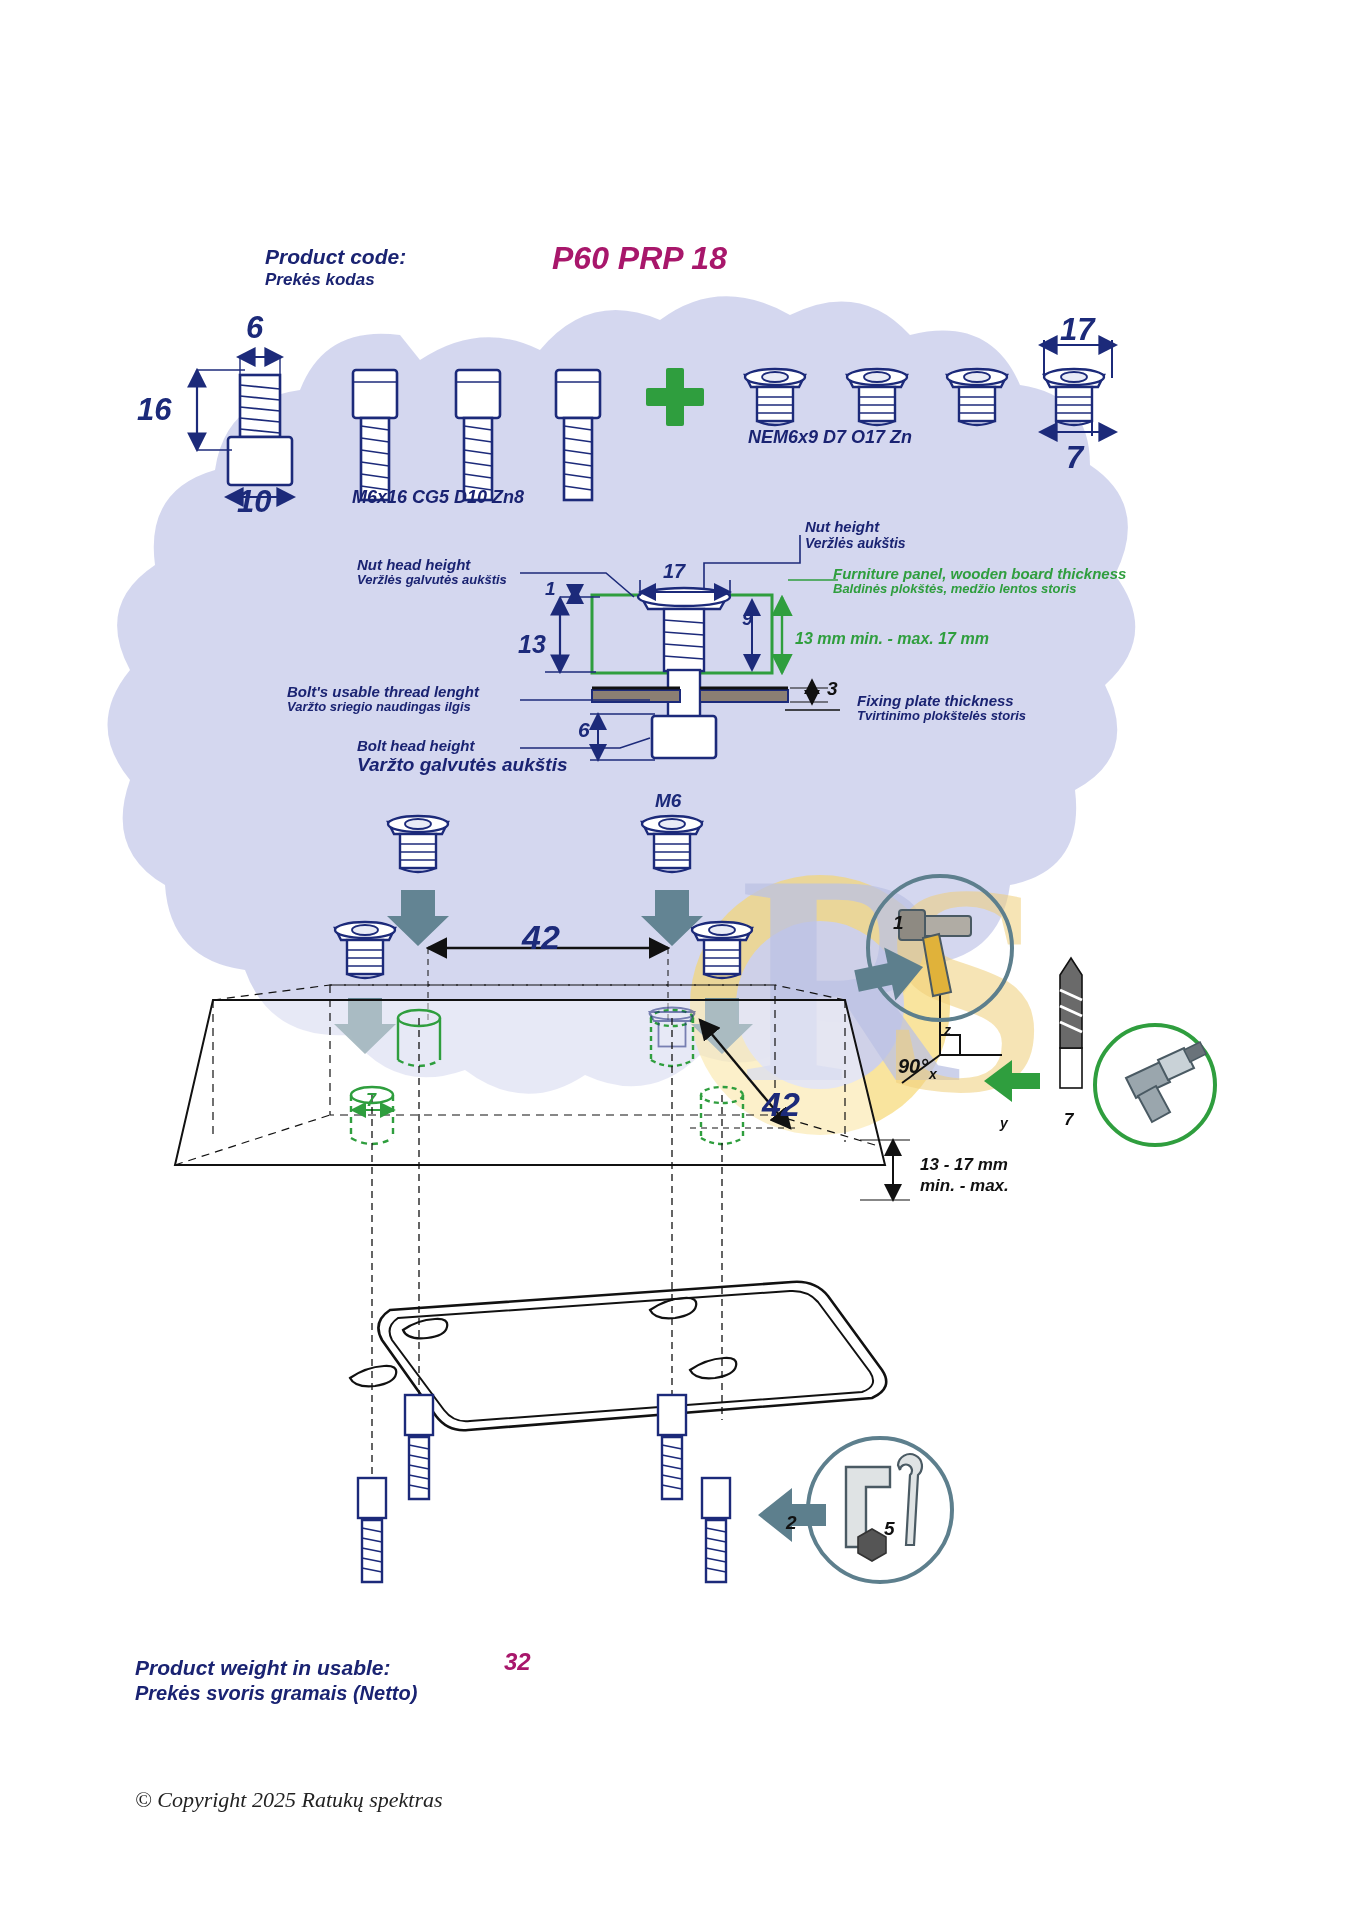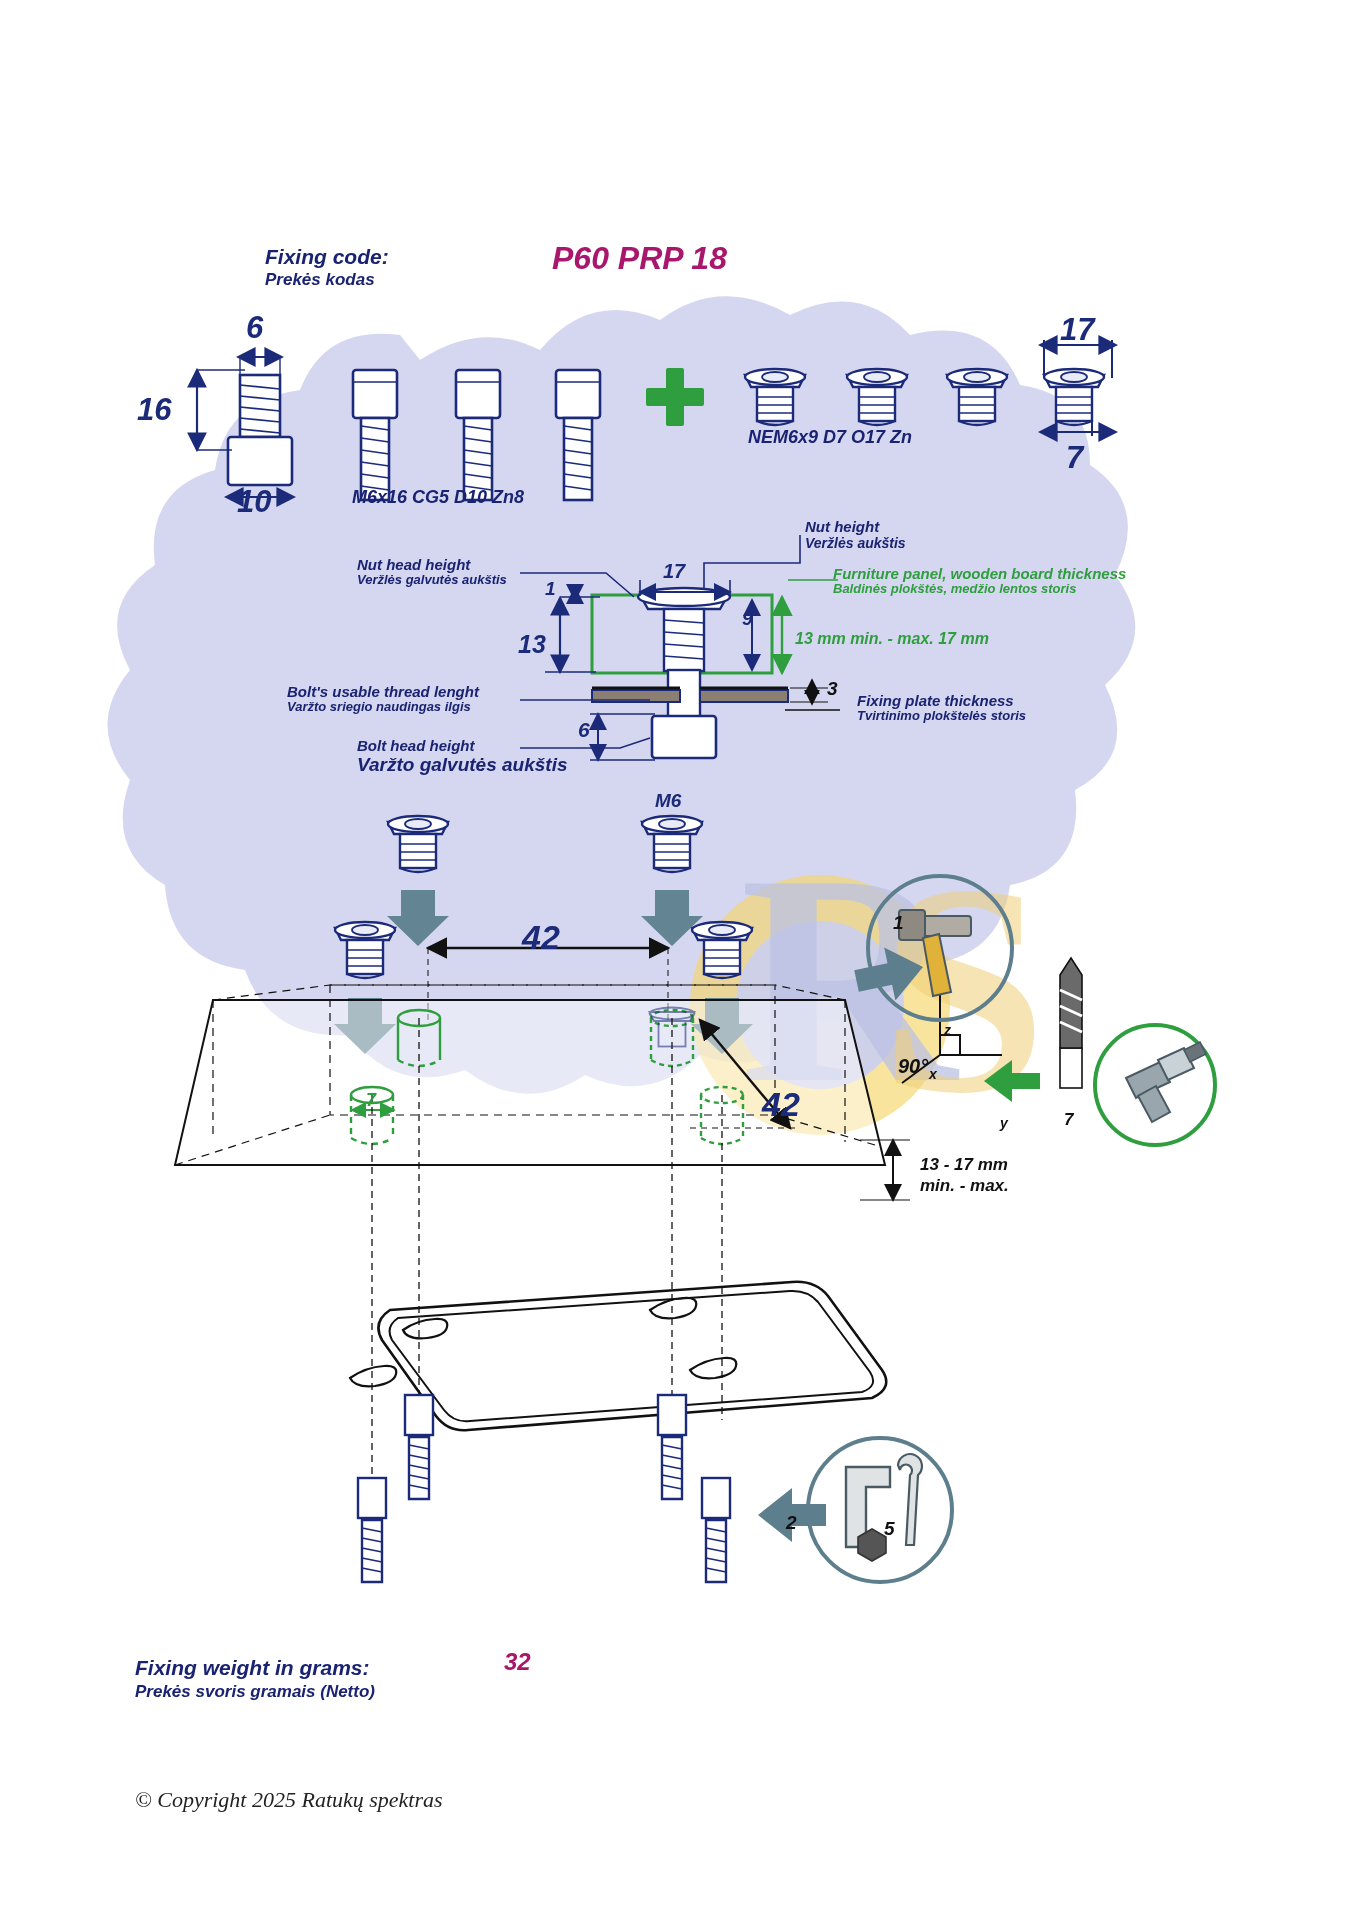--- a/index.html
+++ b/index.html
@@ -26,21 +26,21 @@
   .lab .en{display:block;}
   .lab .lt{display:block;}
 
   .dimnum{font-weight:bold;font-style:italic;color:#1c2a7a;}
 
   
   #wm{left:0;top:0;}
   #art{left:0;top:0;}
 
   #weight-en{left:135px;top:1656px;font-size:21px;font-weight:bold;font-style:italic;}
-  #weight-lt{left:135px;top:1682px;font-size:17px;font-weight:bold;font-style:italic;}
+  #weight-lt{left:135px;top:1682px;font-size:20px;font-weight:bold;font-style:italic;}
   #weight-val{left:504px;top:1648px;font-size:24px;font-weight:bold;font-style:italic;color:#a8176b;}
   #copyright{left:135px;top:1787px;font-size:22px;font-style:italic;color:#222;font-family:"Liberation Serif", serif;}
 </style>
 </head>
 <body>
 
 <svg class="pg abs" id="wm" width="1350" height="1909" viewBox="0 0 1350 1909">
   <defs>
     <clipPath id="pageclip">
         <rect x="0" y="0" width="1350" height="1909"></rect>
@@ -395,21 +395,21 @@
     <path d="M18 12 h44 v20 h-24 v60 h-20 z" fill="#dfe3e4" stroke="#4a5a63" stroke-width="2.4"></path>
     <path d="M70 10 a12 12 0 1 1 20 10 l-4 70 h-8 l4 -70 a6 6 0 1 0 -10 -5 z" fill="#dfe3e4" stroke="#4a5a63" stroke-width="2.2"></path>
     <path d="M30 82 l14 -8 l14 8 l0 16 l-14 8 l-14 -8 z" fill="#555" stroke="#333" stroke-width="1.6"></path>
   </g>
   <path d="M812 1518 h-34 v16 l-34 -27 l34 -27 v16 h34 z" fill="#5d7f8d" transform="translate(14,8)"></path>
 </svg>
 
 <div class="pg abs">
 
 
-  <div class="abs" id="pcode-en">Fixing code:</div>
+  <div class="abs" id="pcode-en">Product code:</div>
   <div class="abs" id="pcode-lt">Prekės kodas</div>
   <div class="abs" id="pcode-val">P60 PRP 18</div>
 
   <div class="abs dimnum" style="left:246px;top:310px;font-size:31px;">6</div>
   <div class="abs dimnum" style="left:137px;top:392px;font-size:31px;">16</div>
   <div class="abs dimnum" style="left:237px;top:484px;font-size:31px;">10</div>
   <div class="abs dimnum" style="left:1060px;top:312px;font-size:31px;">17</div>
   <div class="abs dimnum" style="left:1066px;top:440px;font-size:31px;">7</div>
 
   <div class="abs lab" style="left:352px;top:487px;font-size:18px;">M6x16 CG5 D10 Zn8</div>
@@ -456,17 +456,17 @@
   <div class="abs bi" style="left:898px;top:1055px;font-size:20px;color:#111;">90°</div>
   <div class="abs bi" style="left:929px;top:1066px;font-size:14px;color:#111;">x</div>
   <div class="abs bi" style="left:1000px;top:1115px;font-size:14px;color:#111;">y</div>
   <div class="abs bi" style="left:944px;top:1022px;font-size:14px;color:#111;">z</div>
   <div class="abs bi" style="left:920px;top:1155px;font-size:17px;color:#111;">13 - 17 mm</div>
   <div class="abs bi" style="left:920px;top:1176px;font-size:17px;color:#111;">min. - max.</div>
   <div class="abs bi" style="left:893px;top:912px;font-size:19px;color:#111;">1</div>
   <div class="abs bi" style="left:786px;top:1512px;font-size:19px;color:#111;">2</div>
   <div class="abs bi" style="left:884px;top:1518px;font-size:19px;color:#111;">5</div>
 
-  <div class="abs" id="weight-en">Fixing weight in grams:</div>
+  <div class="abs" id="weight-en">Product weight in usable:</div>
   <div class="abs" id="weight-lt">Prekės svoris gramais (Netto)</div>
   <div class="abs" id="weight-val">32</div>
   <div class="abs" id="copyright">© Copyright 2025 Ratukų spektras</div>
 </div>
 
 </body></html>

